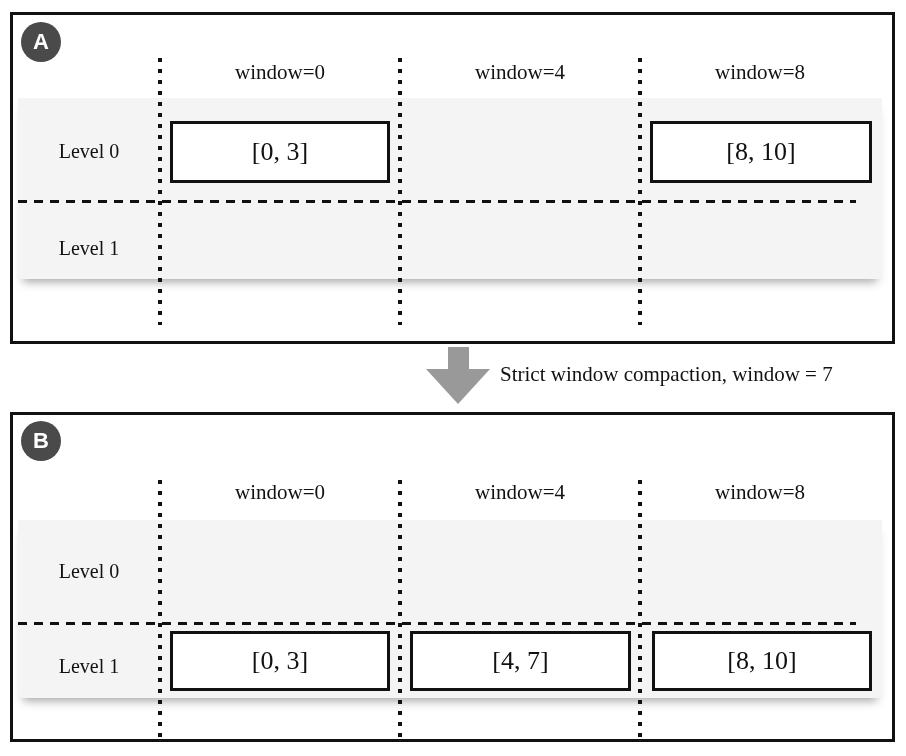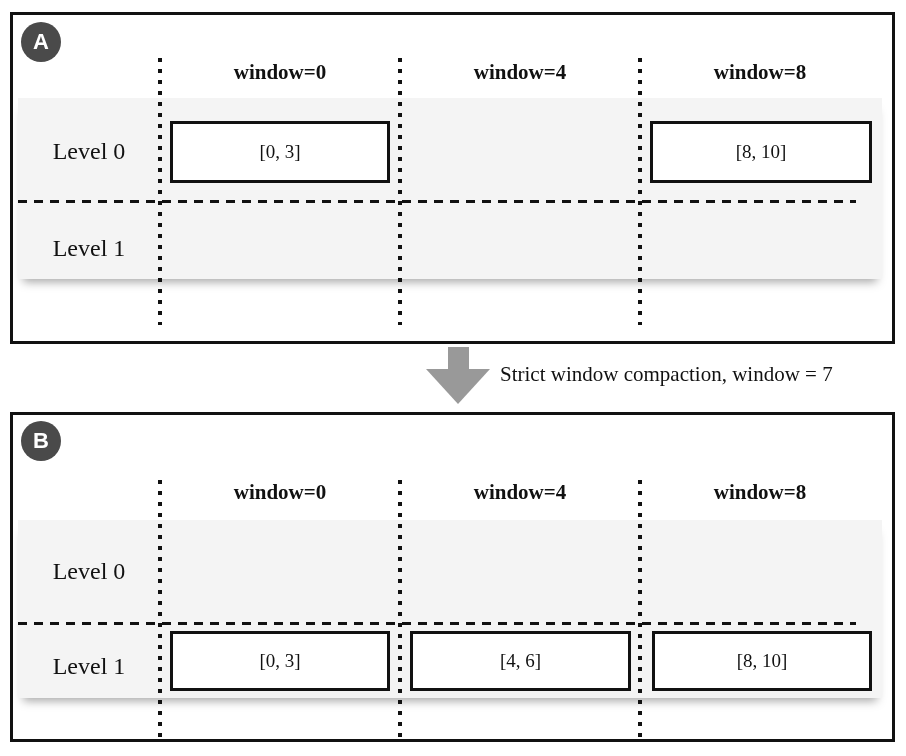--- a/index.html
+++ b/index.html
@@ -13,41 +13,41 @@
   }
   #panel-a{top:12px;height:332px;}
   #panel-b{top:412px;height:330px;}
   .badge{
     position:absolute;width:40px;height:40px;border-radius:50%;
     background:#4a4a4a;color:#fff;font-family:"Liberation Sans", sans-serif;
     font-weight:bold;font-size:22px;display:flex;align-items:center;justify-content:center;
   }
   .hdr{
     position:absolute;width:240px;height:26px;line-height:26px;
-    text-align:center;font-size:21px;z-index:4;font-weight:bold;
+    text-align:center;font-size:21px;z-index:4;
   }
   .band{
     position:absolute;left:5px;width:864px;background:#f4f4f4;
     box-shadow:0 8px 9px -5px rgba(0,0,0,0.35);z-index:1;
   }
   .dotted-v{
     position:absolute;width:4px;z-index:2;
     background-image:repeating-linear-gradient(to bottom,#111 0px,#111 4px,transparent 4px,transparent 11px);
   }
   .dashed-h{
     position:absolute;left:5px;width:838px;height:3px;z-index:2;
     background-image:repeating-linear-gradient(to right,#111 0px,#111 9px,transparent 9px,transparent 16px);
   }
   .lvl{
     position:absolute;left:18px;width:116px;height:26px;line-height:26px;
-    text-align:center;font-size:24px;z-index:3;
+    text-align:center;font-size:20px;z-index:3;
   }
   .sstable{
     position:absolute;background:#fff;border:3px solid #111;box-sizing:border-box;
-    display:flex;align-items:center;justify-content:center;font-size:19px;z-index:5;
+    display:flex;align-items:center;justify-content:center;font-size:26px;z-index:5;
   }
   .arrow-stem{position:absolute;left:448px;top:347px;width:21px;height:23px;background:#999999;}
   .arrow-head{
     position:absolute;left:426px;top:369px;width:0;height:0;
     border-left:32px solid transparent;border-right:32px solid transparent;
     border-top:35px solid #999999;
   }
   .transition-label{
     position:absolute;left:500px;top:361px;height:27px;line-height:27px;
     font-size:21px;white-space:nowrap;
@@ -94,15 +94,15 @@
   <div class="dotted-v" style="left:145px;top:65px;height:258px;"></div>
   <div class="dotted-v" style="left:385px;top:65px;height:258px;"></div>
   <div class="dotted-v" style="left:625px;top:65px;height:258px;"></div>
 
   <div class="dashed-h" style="top:207px;"></div>
 
   <div class="lvl" style="top:143px;">Level 0</div>
   <div class="lvl" style="top:238px;">Level 1</div>
 
   <div class="sstable" style="left:157px;top:216px;width:220px;height:60px;">[0, 3]</div>
-  <div class="sstable" style="left:397px;top:216px;width:221px;height:60px;">[4, 6]</div>
+  <div class="sstable" style="left:397px;top:216px;width:221px;height:60px;">[4, 7]</div>
   <div class="sstable" style="left:639px;top:216px;width:220px;height:60px;">[8, 10]</div>
 </div>
 
 </body></html>

